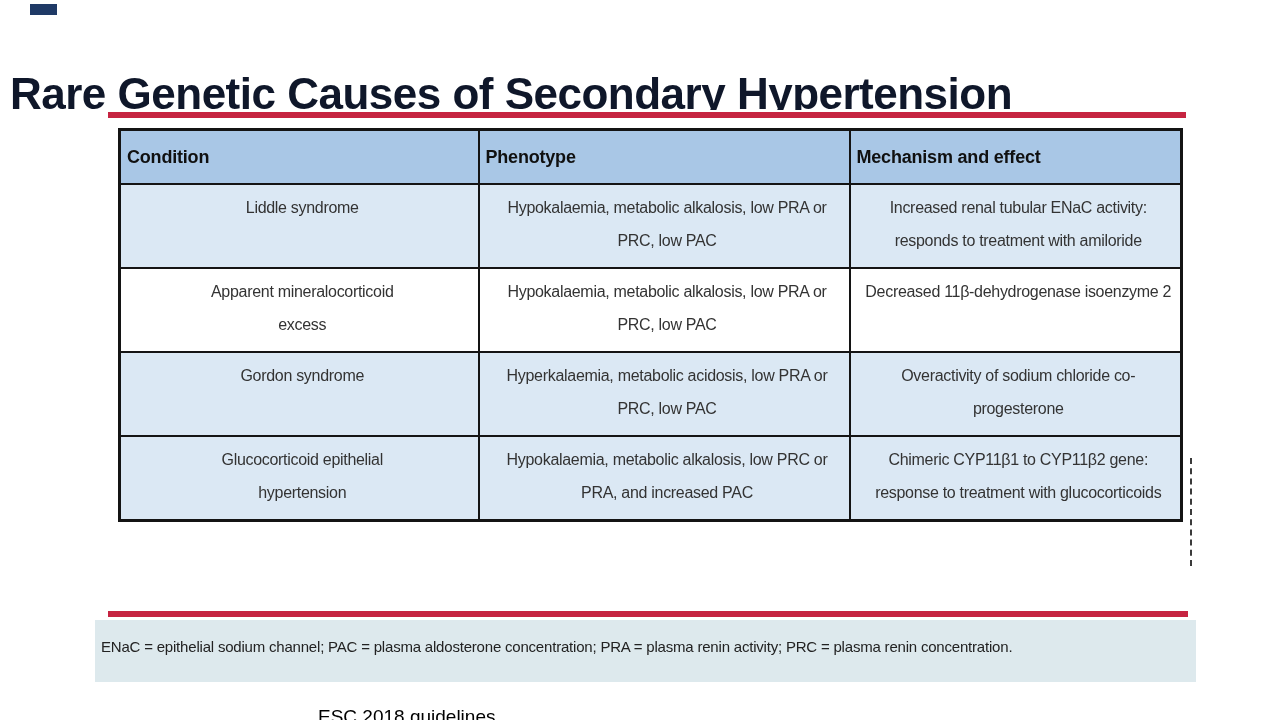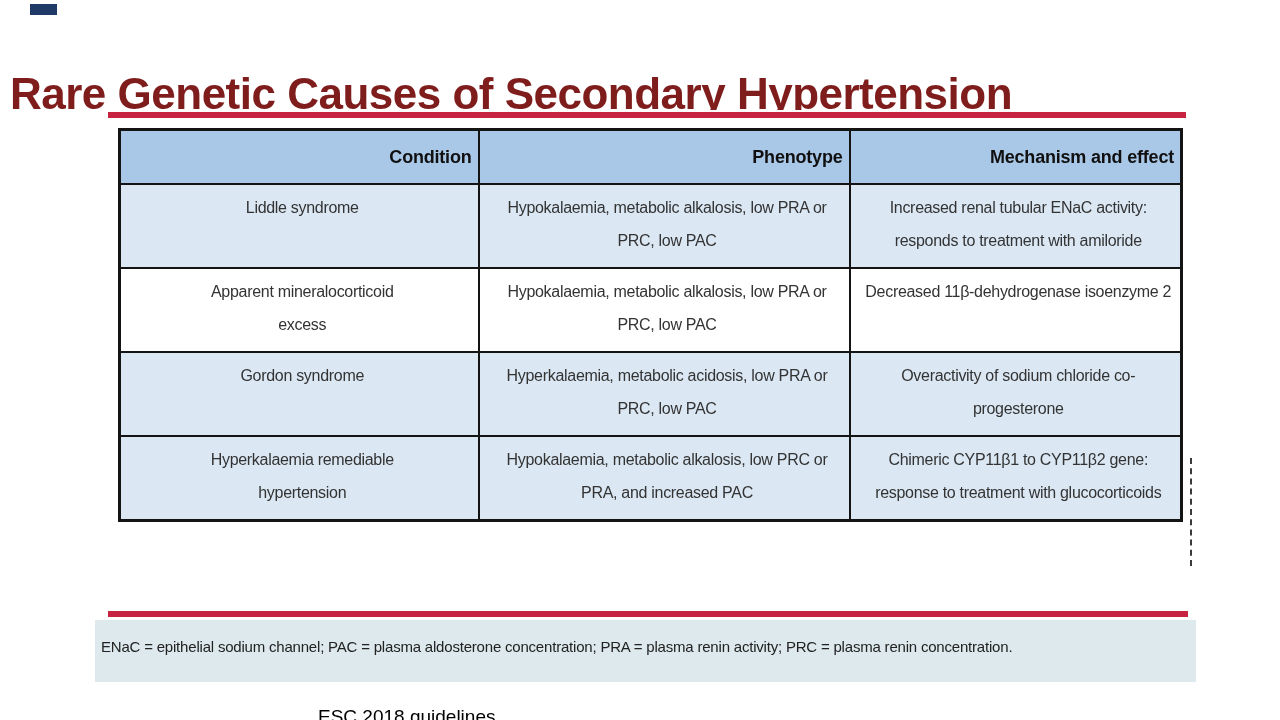--- a/index.html
+++ b/index.html
@@ -15,21 +15,21 @@
   .corner-mark {
     position: absolute; left: 30px; top: 4px;
     width: 27px; height: 11px;
     background: #1f3a66;
   }
 
   .slide-title {
     position: absolute; left: 10px; top: 40px;
     width: 1260px;
     font-size: 44px; font-weight: bold;
-    color: #7f1d1d;
+    color: #0f172a;
     letter-spacing: -0.5px;
     white-space: nowrap;
   }
 
   
   .content-panel {
     position: absolute; left: 95px; top: 110px;
     width: 1101px; height: 573px;
     background: #ffffff;
   }
@@ -52,21 +52,21 @@
   .guideline-table th, .guideline-table td {
     border: 2px solid #141414;
     overflow: hidden;
   }
   .guideline-table { border: 3px solid #141414; }
 
   .guideline-table th {
     height: 40px; padding: 6px;
     background: #a9c7e6;
     font-size: 18px; font-weight: bold; color: #101010;
-    text-align: right; vertical-align: middle;
+    text-align: left; vertical-align: middle;
     letter-spacing: -0.2px;
   }
   .guideline-table td {
     height: 70px; padding: 6px 4px 6px 10px;
     vertical-align: top;
     font-size: 16px; color: #333333;
     text-align: center;
   }
   tr.row-alt td { background: #dbe8f4; }
   tr.row-plain td { background: #ffffff; }
@@ -158,21 +158,21 @@
         <div class="cell-line">Hyperkalaemia, metabolic acidosis, low PRA or</div>
         <div class="cell-line">PRC, low PAC</div>
       </td>
       <td>
         <div class="cell-line">Overactivity of sodium chloride co-</div>
         <div class="cell-line">progesterone</div>
       </td>
     </tr>
     <tr class="row-alt">
       <td>
-        <div class="cell-line">Hyperkalaemia remediable</div>
+        <div class="cell-line">Glucocorticoid epithelial</div>
         <div class="cell-line">hypertension</div>
       </td>
       <td>
         <div class="cell-line">Hypokalaemia, metabolic alkalosis, low PRC or</div>
         <div class="cell-line">PRA, and increased PAC</div>
       </td>
       <td>
         <div class="cell-line">Chimeric CYP11β1 to CYP11β2 gene:</div>
         <div class="cell-line">response to treatment with glucocorticoids</div>
       </td>

